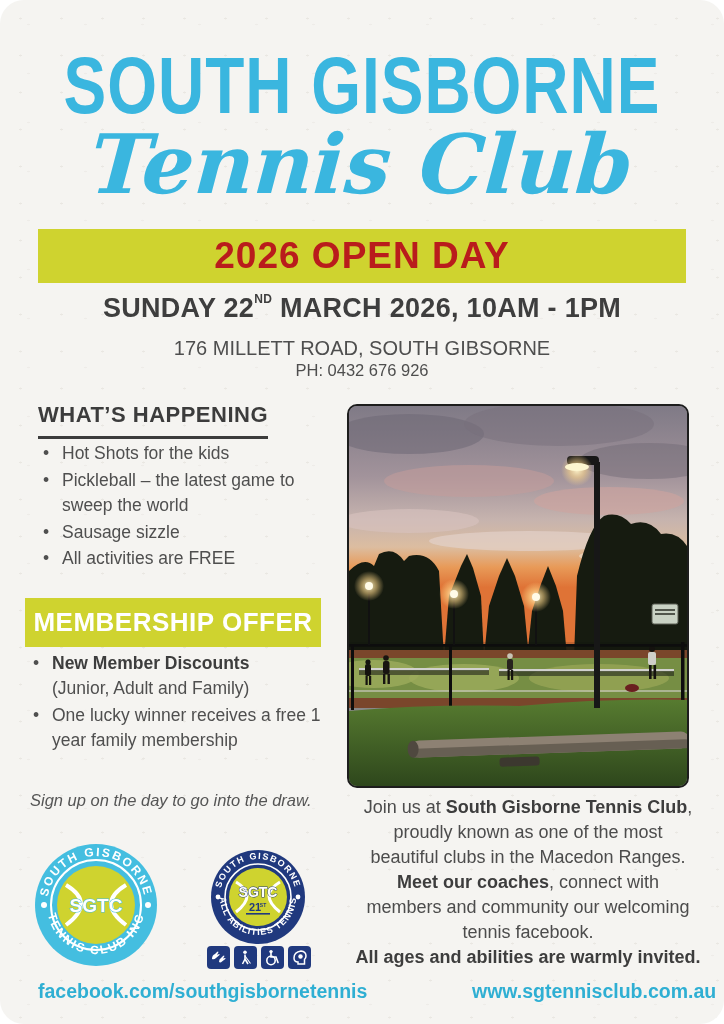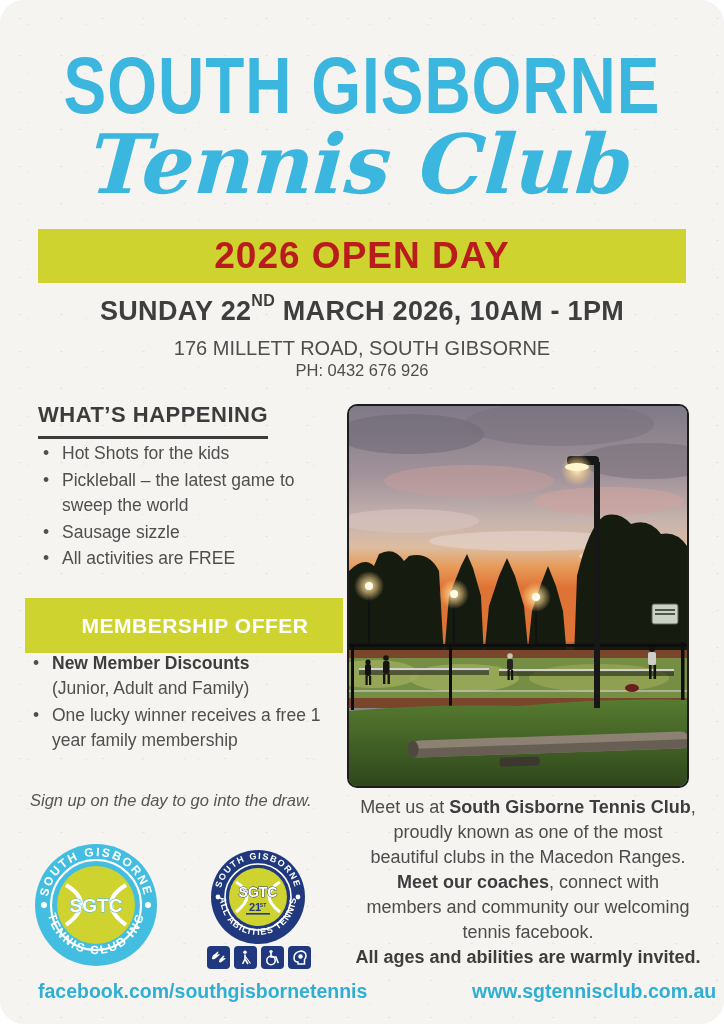--- a/index.html
+++ b/index.html
@@ -22,36 +22,36 @@
     left:0;top:116px;width:724px;text-align:center;color:#3ab6df;
     font-family:"DejaVu Serif",serif;font-style:italic;font-weight:700;
     font-size:82px;white-space:nowrap;transform:skewX(-4deg);
   }
   .banner{
     left:38px;top:229px;width:648px;height:54px;background:#cfd32f;
     display:flex;align-items:center;justify-content:center;
     color:#b91c1c;font-size:37px;font-weight:700;letter-spacing:1px;
   }
   .dateline{left:0;top:292px;width:724px;text-align:center;color:#3e3e3e;font-size:27px;font-weight:700;letter-spacing:.3px;}
-  .dateline sup{font-size:16px;vertical-align:14px;}
+  .dateline sup{font-size:12px;vertical-align:14px;}
   .address{left:0;top:337px;width:724px;text-align:center;color:#4e4e4e;font-size:20px;}
   .phone{left:0;top:361px;width:724px;text-align:center;color:#4e4e4e;font-size:16.5px;}
   
   .wh-heading{
     left:38px;top:402px;color:#3c3c3c;font-size:22px;font-weight:700;letter-spacing:.5px;
     border-bottom:3px solid #3c3c3c;padding-bottom:8px;
   }
   ul.blist{margin:0;padding:0;list-style:none;color:#4f4f4f;font-size:17.5px;line-height:1.42;}
   ul.blist li{position:relative;padding-left:24px;margin-bottom:2px;}
   ul.blist li::before{content:"\2022";position:absolute;left:5px;top:0;}
   .wh-list{left:38px;top:441px;width:296px;}
   .mem-banner{
-    left:25px;top:598px;width:296px;height:55px;background:#cfd32f;
+    left:25px;top:598px;width:296px;height:49px;background:#cfd32f;
     display:flex;align-items:center;justify-content:center;
-    color:#ffffff;font-size:21px;font-weight:700;letter-spacing:.5px;padding-left:22px;
+    color:#ffffff;font-size:26px;font-weight:700;letter-spacing:.5px;
   }
   .mem-list{left:28px;top:651px;width:304px;}
   .mem-list .b{font-weight:700;color:#3d3d3d;}
   .mem-note{left:30px;top:791px;width:310px;color:#555555;font-size:16.5px;font-style:italic;}
   
   .photo{
     left:347px;top:404px;width:342px;height:384px;border:2px solid #1d1d1d;border-radius:10px;
     overflow:hidden;background:#888;box-sizing:border-box;
   }
   .photo svg{display:block;}
@@ -216,21 +216,21 @@
         <circle cx="105" cy="188" r="15" fill="url(#glow)"></circle>
           <circle cx="105" cy="188" r="4" fill="#fffbe8"></circle>
         <rect x="186" y="193" width="2" height="46" fill="#111"></rect>
         <circle cx="187" cy="191" r="15" fill="url(#glow)"></circle>
           <circle cx="187" cy="191" r="4" fill="#fffbe8"></circle>
       </g>
     </svg>
   </div>
 
   <div class="abs invite">
-    <span>Meet us at </span><span class="b">South Gisborne Tennis Club</span><span>,</span><br>
+    <span>Join us at </span><span class="b">South Gisborne Tennis Club</span><span>,</span><br>
     <span>proudly known as one of the most</span><br>
     <span>beautiful clubs in the Macedon Ranges.</span><br>
     <span class="b">Meet our coaches</span><span>, connect with</span><br>
     <span>members and community our welcoming</span><br>
     <span>tennis facebook.</span><br>
     <span class="b">All ages and abilities are warmly invited.</span>
   </div>
 
   <svg class="abs logo-club" viewBox="0 0 124 124">
     <defs>

